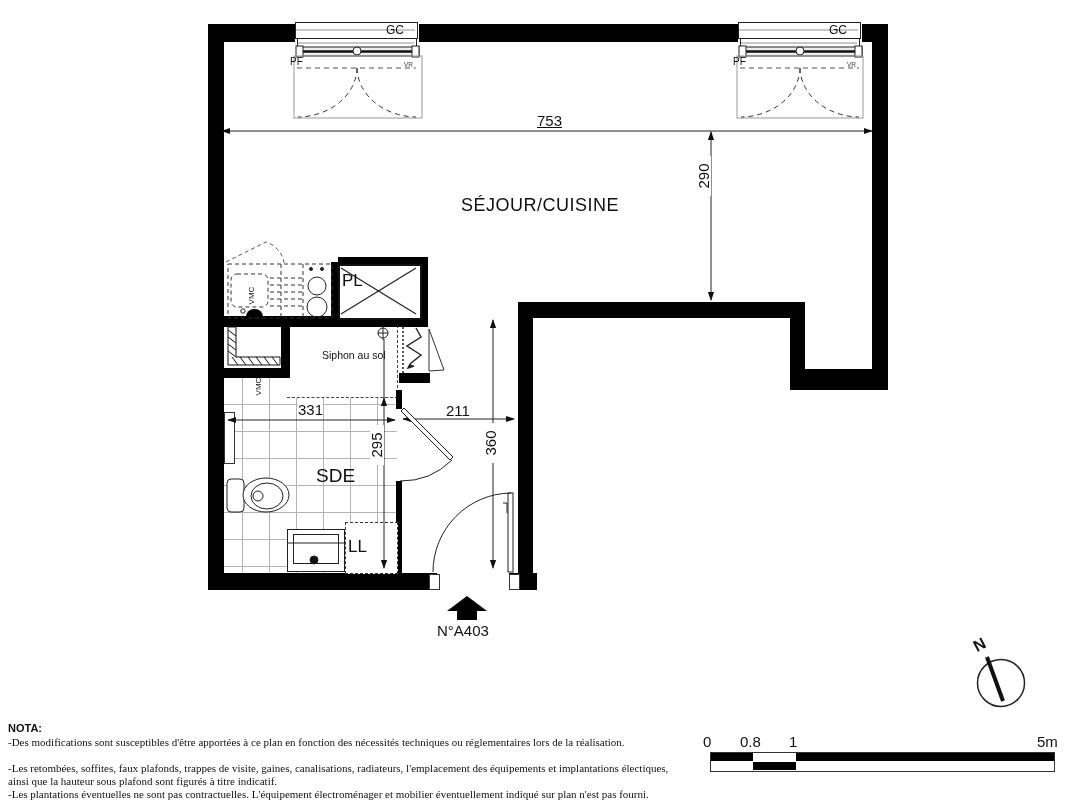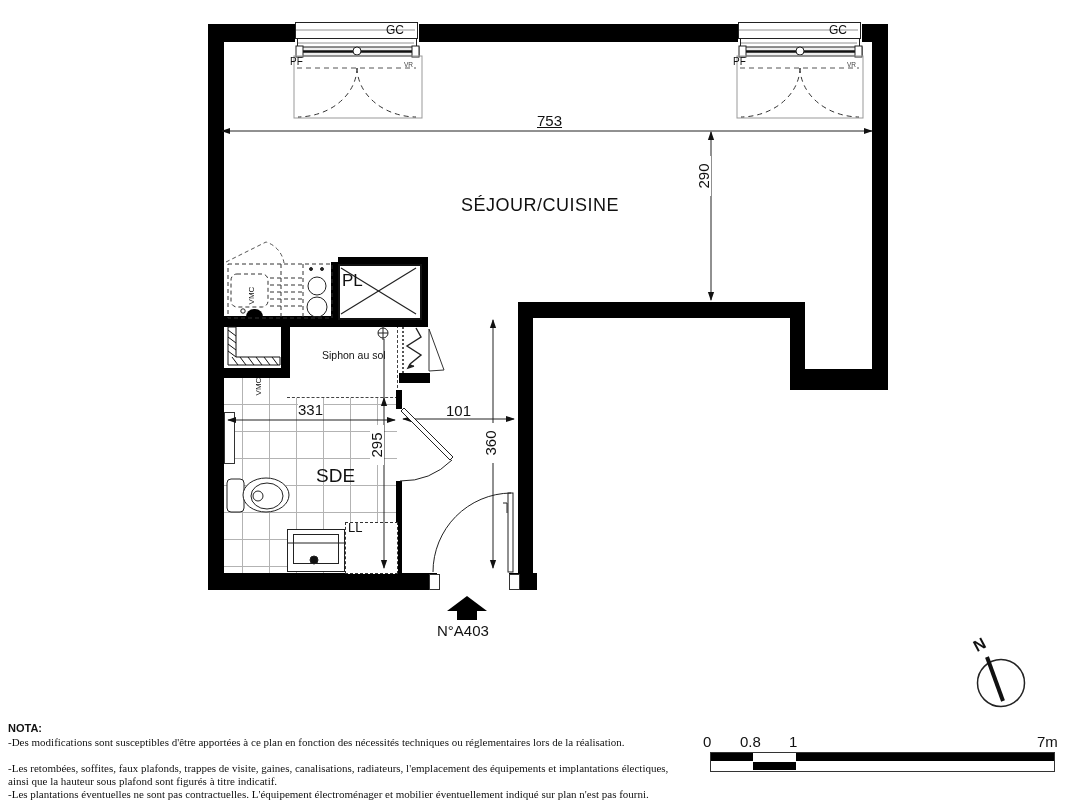--- a/index.html
+++ b/index.html
@@ -195,53 +195,53 @@
 
     <g>
       <circle cx="1001" cy="683" r="23.5" stroke="#222" stroke-width="1.5" fill="none"></circle>
       <line x1="1003" y1="701" x2="987" y2="657" stroke="#111" stroke-width="4"></line>
     </g>
   </svg>
 
   <div class="lbl" style="left:461px;top:195px;font-size:18px;letter-spacing:0.5px;">SÉJOUR/CUISINE</div>
   <div class="lbl" style="left:316px;top:465px;font-size:19px;">SDE</div>
   <div class="lbl" style="left:342px;top:271px;font-size:17px;">PL</div>
-  <div class="lbl" style="left:348px;top:520px;font-size:13px;">LL</div>
+  <div class="lbl" style="left:348px;top:537px;font-size:17px;">LL</div>
   <div class="lbl" style="left:322px;top:326px;font-size:10.5px;margin-top:23px;">Siphon au sol</div>
   <div class="lbl rot" style="left:239px;top:291px;width:24px;font-size:8px;text-align:center;">VMC</div>
   <div class="lbl rot" style="left:246px;top:382px;width:24px;font-size:8px;text-align:center;">VMC</div>
   <div class="lbl" style="left:437px;top:622px;font-size:15px;text-align:right;">N°A403</div>
   <div class="lbl" style="left:974px;top:636px;font-size:16px;font-weight:bold;transform:rotate(-28deg);">N</div>
 
   <div class="lbl" style="left:386px;top:23px;font-size:12px;">GC</div>
   <div class="lbl" style="left:829px;top:23px;font-size:12px;">GC</div>
   <div class="lbl" style="left:290px;top:56px;font-size:10px;">PF</div>
   <div class="lbl" style="left:733px;top:56px;font-size:10px;">PF</div>
   <div class="lbl" style="left:404px;top:61px;font-size:6.5px;color:#444;">VR</div>
   <div class="lbl" style="left:847px;top:61px;font-size:6.5px;color:#444;">VR</div>
 
   <div class="lbl dimlbl" style="left:537px;top:114px;text-decoration:underline;">753</div>
   <div class="lbl dimlbl rot" style="left:684px;top:169px;width:40px;">290</div>
   <div class="lbl dimlbl" style="left:298px;top:403px;">331</div>
   <div class="lbl dimlbl rot" style="left:357px;top:438px;width:40px;">295</div>
-  <div class="lbl dimlbl" style="left:446px;top:404px;">101</div>
+  <div class="lbl dimlbl" style="left:446px;top:404px;">211</div>
   <div class="lbl dimlbl rot" style="left:471px;top:436px;width:40px;">360</div>
 
   <div class="lbl" style="left:8px;top:722px;font-size:11px;font-weight:bold;">NOTA:</div>
   <div class="nota-line" style="top:736px;">-Des modifications sont susceptibles d'être apportées à ce plan en fonction des nécessités techniques ou réglementaires lors de la réalisation.</div>
   <div class="nota-line" style="top:762px;">-Les retombées, soffites, faux plafonds, trappes de visite, gaines, canalisations, radiateurs, l'emplacement des équipements et implantations électiques,</div>
   <div class="nota-line" style="top:775px;">ainsi que la hauteur sous plafond sont figurés à titre indicatif.</div>
   <div class="nota-line" style="top:788px;">-Les plantations éventuelles ne sont pas contractuelles. L'équipement électroménager et mobilier éventuellement indiqué sur plan n'est pas fourni.</div>
 
   <div class="abs" style="left:710px;top:752px;width:343px;height:18px;border:1px solid #333;background:#fff;">
     <div class="scale-seg" style="left:0;top:0;width:42px;background:#000;"></div>
     <div class="scale-seg" style="left:42px;top:0;width:43px;background:#fff;"></div>
     <div class="scale-seg" style="left:85px;top:0;width:258px;background:#000;"></div>
     <div class="scale-seg" style="left:0;top:9px;width:42px;background:#fff;"></div>
     <div class="scale-seg" style="left:42px;top:9px;width:43px;background:#000;"></div>
     <div class="scale-seg" style="left:85px;top:9px;width:258px;background:#fff;"></div>
   </div>
   <div class="lbl" style="left:703px;top:733px;font-size:15px;">0</div>
   <div class="lbl" style="left:740px;top:733px;font-size:15px;">0.8</div>
   <div class="lbl" style="left:789px;top:733px;font-size:15px;">1</div>
-  <div class="lbl" style="left:1037px;top:733px;font-size:15px;">7m</div>
+  <div class="lbl" style="left:1037px;top:733px;font-size:15px;">5m</div>
 
 </div>
 
 </body></html>

